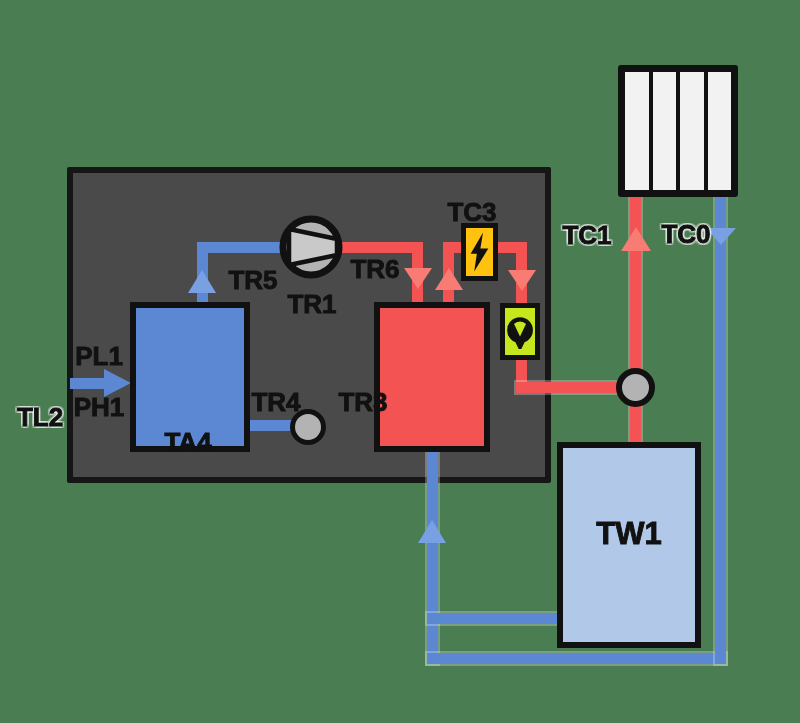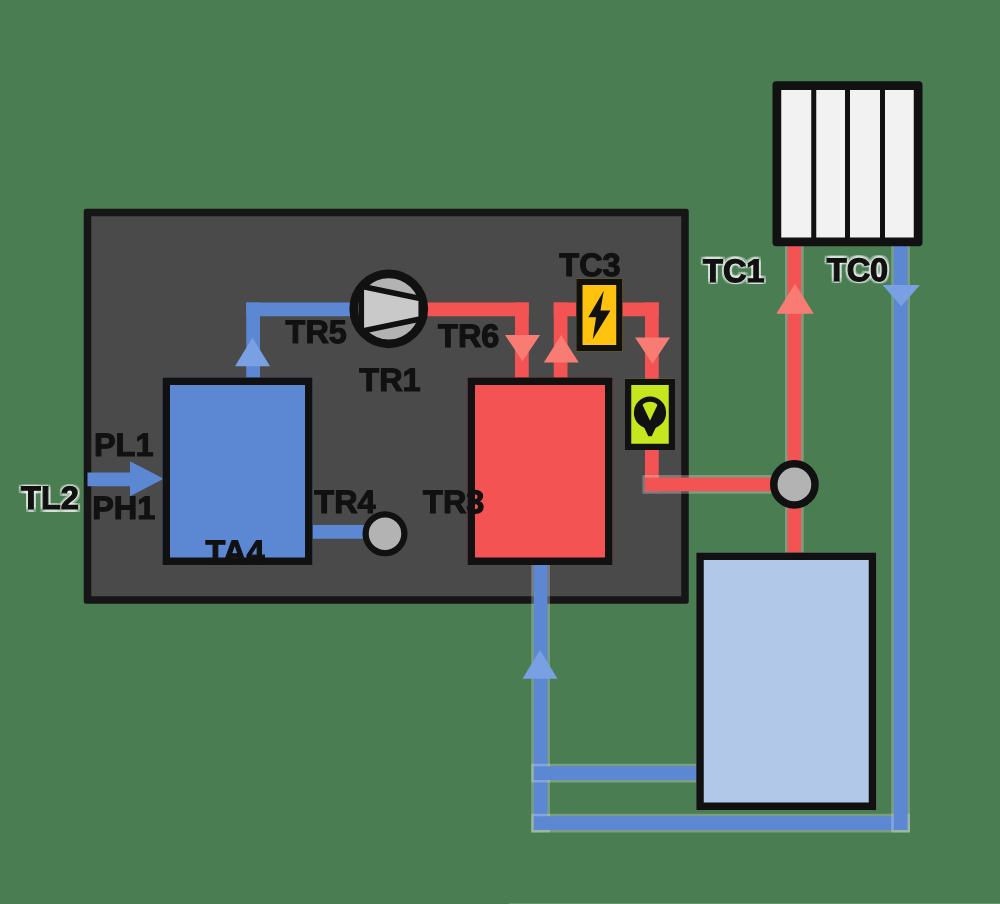--- a/index.html
+++ b/index.html
@@ -46,20 +46,21 @@
     -webkit-text-stroke:0.9px var(--label-color,#111111);
     white-space:nowrap;letter-spacing:0;
   }
   .lbl.big{font-size:31px;}
   .lbl.outside{
     text-shadow:
       -2px 0 0 rgba(255,255,255,.45), 2px 0 0 rgba(255,255,255,.45),
       0 -2px 0 rgba(255,255,255,.45), 0 2px 0 rgba(255,255,255,.45),
       -2px -2px 0 rgba(255,255,255,.35), 2px 2px 0 rgba(255,255,255,.35),
       -2px 2px 0 rgba(255,255,255,.35), 2px -2px 0 rgba(255,255,255,.35);
+    margin-top: 18px;
   }
   svg{display:block;}
 </style>
 </head>
 <body>
 
 <div id="canvas">
 
   <div class="enclosure" style="left:67px;top:167px;width:484px;height:316px"></div>
 
@@ -127,22 +128,23 @@
   </svg>
 
   <div class="node" style="left:290px;top:409px;width:36px;height:36px;border-width:5px"></div>
 
   <div class="node" style="left:616px;top:368px;width:39px;height:39px;border-width:6px"></div>
 
   <div class="lbl outside" style="left:40px;top:399px">TL2</div>
   <div class="lbl" style="left:99px;top:356px">PL1</div>
   <div class="lbl" style="left:99px;top:407px">PH1</div>
   <div class="lbl" style="left:188px;top:442px">TA4</div>
-  <div class="lbl" style="left:253px;top:266px">TR5</div>
+  <div class="lbl" style="left:253px;top:280px">TR5</div>
   <div class="lbl" style="left:312px;top:304px">TR1</div>
   <div class="lbl" style="left:375px;top:269px">TR6</div>
   <div class="lbl" style="left:276px;top:402px">TR4</div>
   <div class="lbl" style="left:363px;top:402px">TR3</div>
   <div class="lbl" style="left:472px;top:212px">TC3</div>
   <div class="lbl outside" style="left:587px;top:217px">TC1</div>
   <div class="lbl outside" style="left:686px;top:216px">TC0</div>
+  <div class="lbl big" style="left:629px;top:534px">TW1</div>
 
 </div>
 
 </body></html>

